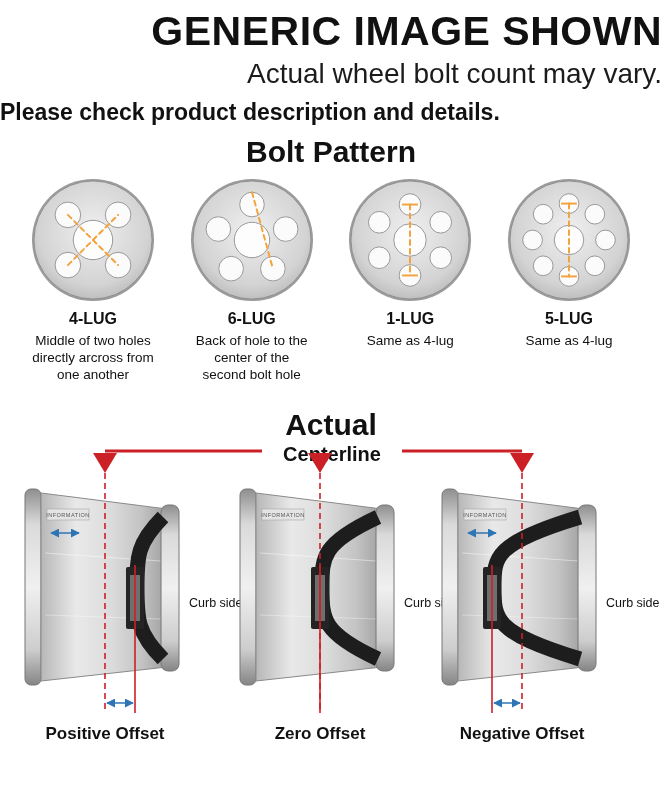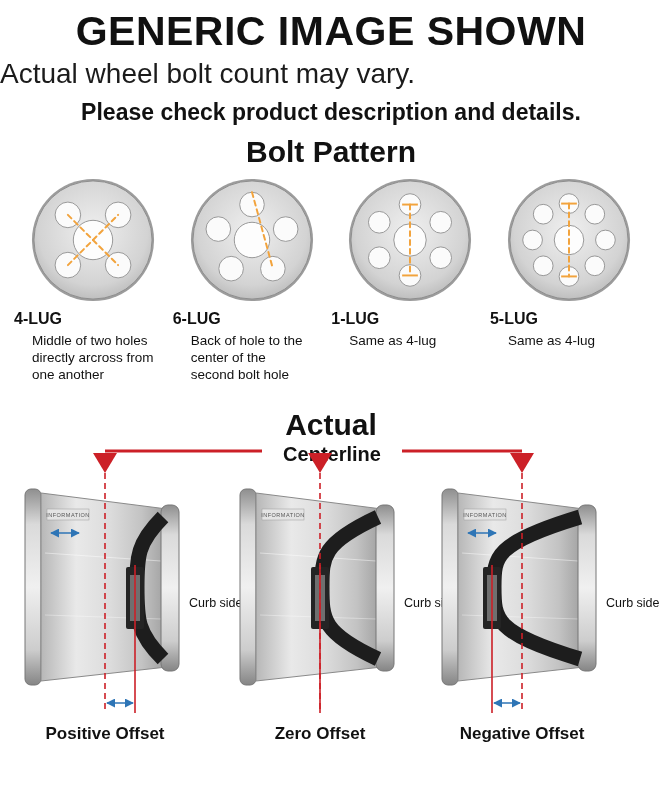--- a/index.html
+++ b/index.html
@@ -1,25 +1,25 @@
 <!DOCTYPE html>
 <html><head>
 <meta charset="utf-8">
 <style>
   *{box-sizing:border-box;margin:0;padding:0}
   html,body{background:#fff}
   body{
     width:662px;height:800px;overflow:hidden;
     font-family:"Liberation Sans",sans-serif;color:#111;
   }
-  .title{font-size:41px;font-weight:900;text-align:center;margin-top:8px;letter-spacing:.5px}
-  .subtitle{font-size:28px;font-weight:400;text-align:left;margin-top:3px;color:#1b1b1b}
-  .note{font-size:23px;font-weight:700;text-align:center;margin-top:9px}
+  .title{font-size:41px;font-weight:900;text-align:right;margin-top:8px;letter-spacing:.5px}
+  .subtitle{font-size:28px;font-weight:400;text-align:right;margin-top:3px;color:#1b1b1b}
+  .note{font-size:23px;font-weight:700;text-align:left;margin-top:9px}
   .section-title{font-size:30px;font-weight:800;text-align:center;margin-top:10px;line-height:1.05}
-  .lug-row{display:flex;justify-content:space-between;padding:8px 14px 0;}
+  .lug-row{display:flex;justify-content:space-between;padding:8px 14px 0;text-align:center}
   .lug{width:158px}
   .lug-svg{width:128px;height:128px;display:block;margin:0 auto}
   .lug-label{font-size:16px;font-weight:700;margin-top:6px}
   .lug-desc{font-size:13.5px;line-height:1.28;margin:4px auto 16px;width:122px}
   #offset-svg{display:block;width:662px;height:300px;margin-top:2px}
   svg text{font-family:"Liberation Sans",sans-serif}
 </style>
 </head>
 <body>
 

